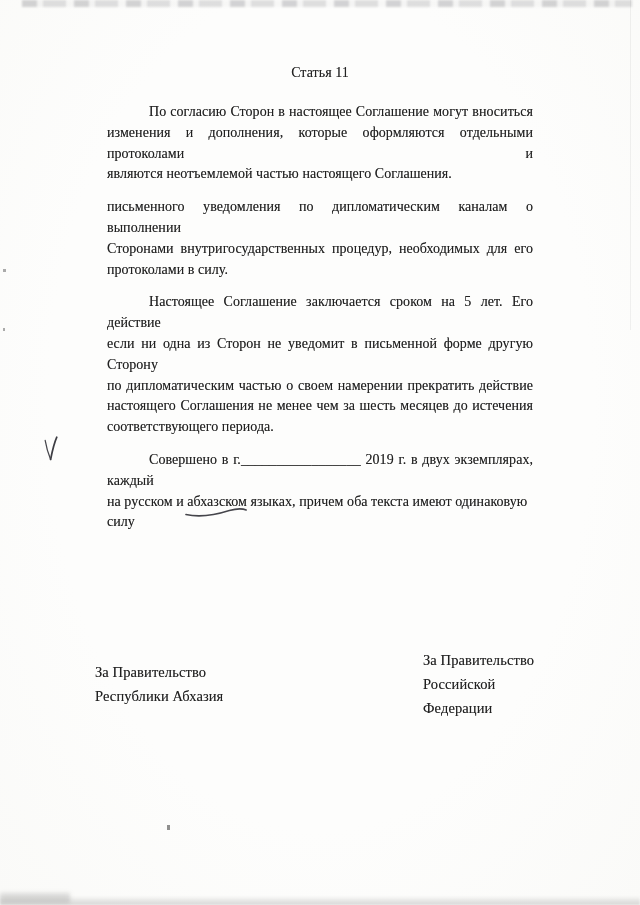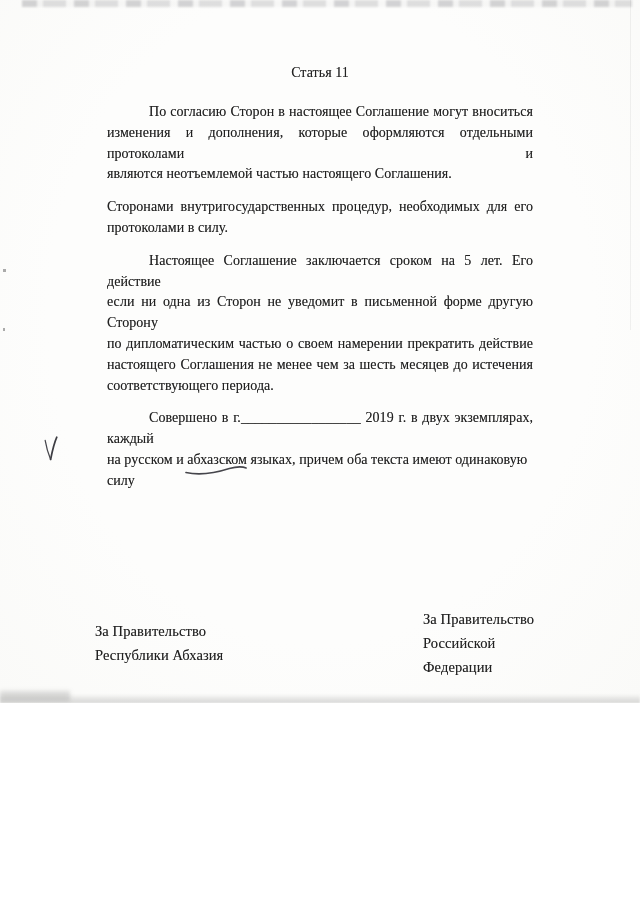--- a/index.html
+++ b/index.html
@@ -1,21 +1,21 @@
 <!DOCTYPE html>
 <html lang="ru"><head>
 <meta charset="utf-8">
 <style>
   html, body { margin: 0; padding: 0; }
   body { font-family: "Liberation Serif", "DejaVu Serif", serif; }
 
   .page {
     position: relative;
     width: 640px;
-    height: 703px;
+    height: 905px;
     background: radial-gradient(ellipse at 50% 45%, #fdfdfc 60%, #fafaf8 100%);
     overflow: hidden;
     color: #222;
   }
 
   
   .top-remnant {
     position: absolute;
     top: 0; left: 22px; right: 8px; height: 7px;
     background: repeating-linear-gradient(90deg,
@@ -103,20 +103,21 @@
 
   <div class="content">
     <div id="doc">
         <div class="article-title">Статья 11</div>
         <div class="paragraph">
           <div class="line indent just">По согласию Сторон в настоящее Соглашение могут вноситься</div>
           <div class="line just">изменения и дополнения, которые оформляются отдельными протоколами и</div>
           <div class="line">являются неотъемлемой частью настоящего Соглашения.</div>
         </div>
         <div class="paragraph">
+          <div class="line just">письменного уведомления по дипломатическим каналам о выполнении</div>
           <div class="line just">Сторонами внутригосударственных процедур, необходимых для его</div>
           <div class="line">протоколами в силу.</div>
         </div>
         <div class="paragraph">
           <div class="line indent just">Настоящее Соглашение заключается сроком на 5 лет. Его действие</div>
           <div class="line just">если ни одна из Сторон не уведомит в письменной форме другую Сторону</div>
           <div class="line just">по дипломатическим частью о своем намерении прекратить действие</div>
           <div class="line just">настоящего Соглашения не менее чем за шесть месяцев до истечения</div>
           <div class="line">соответствующего периода.</div>
         </div>

